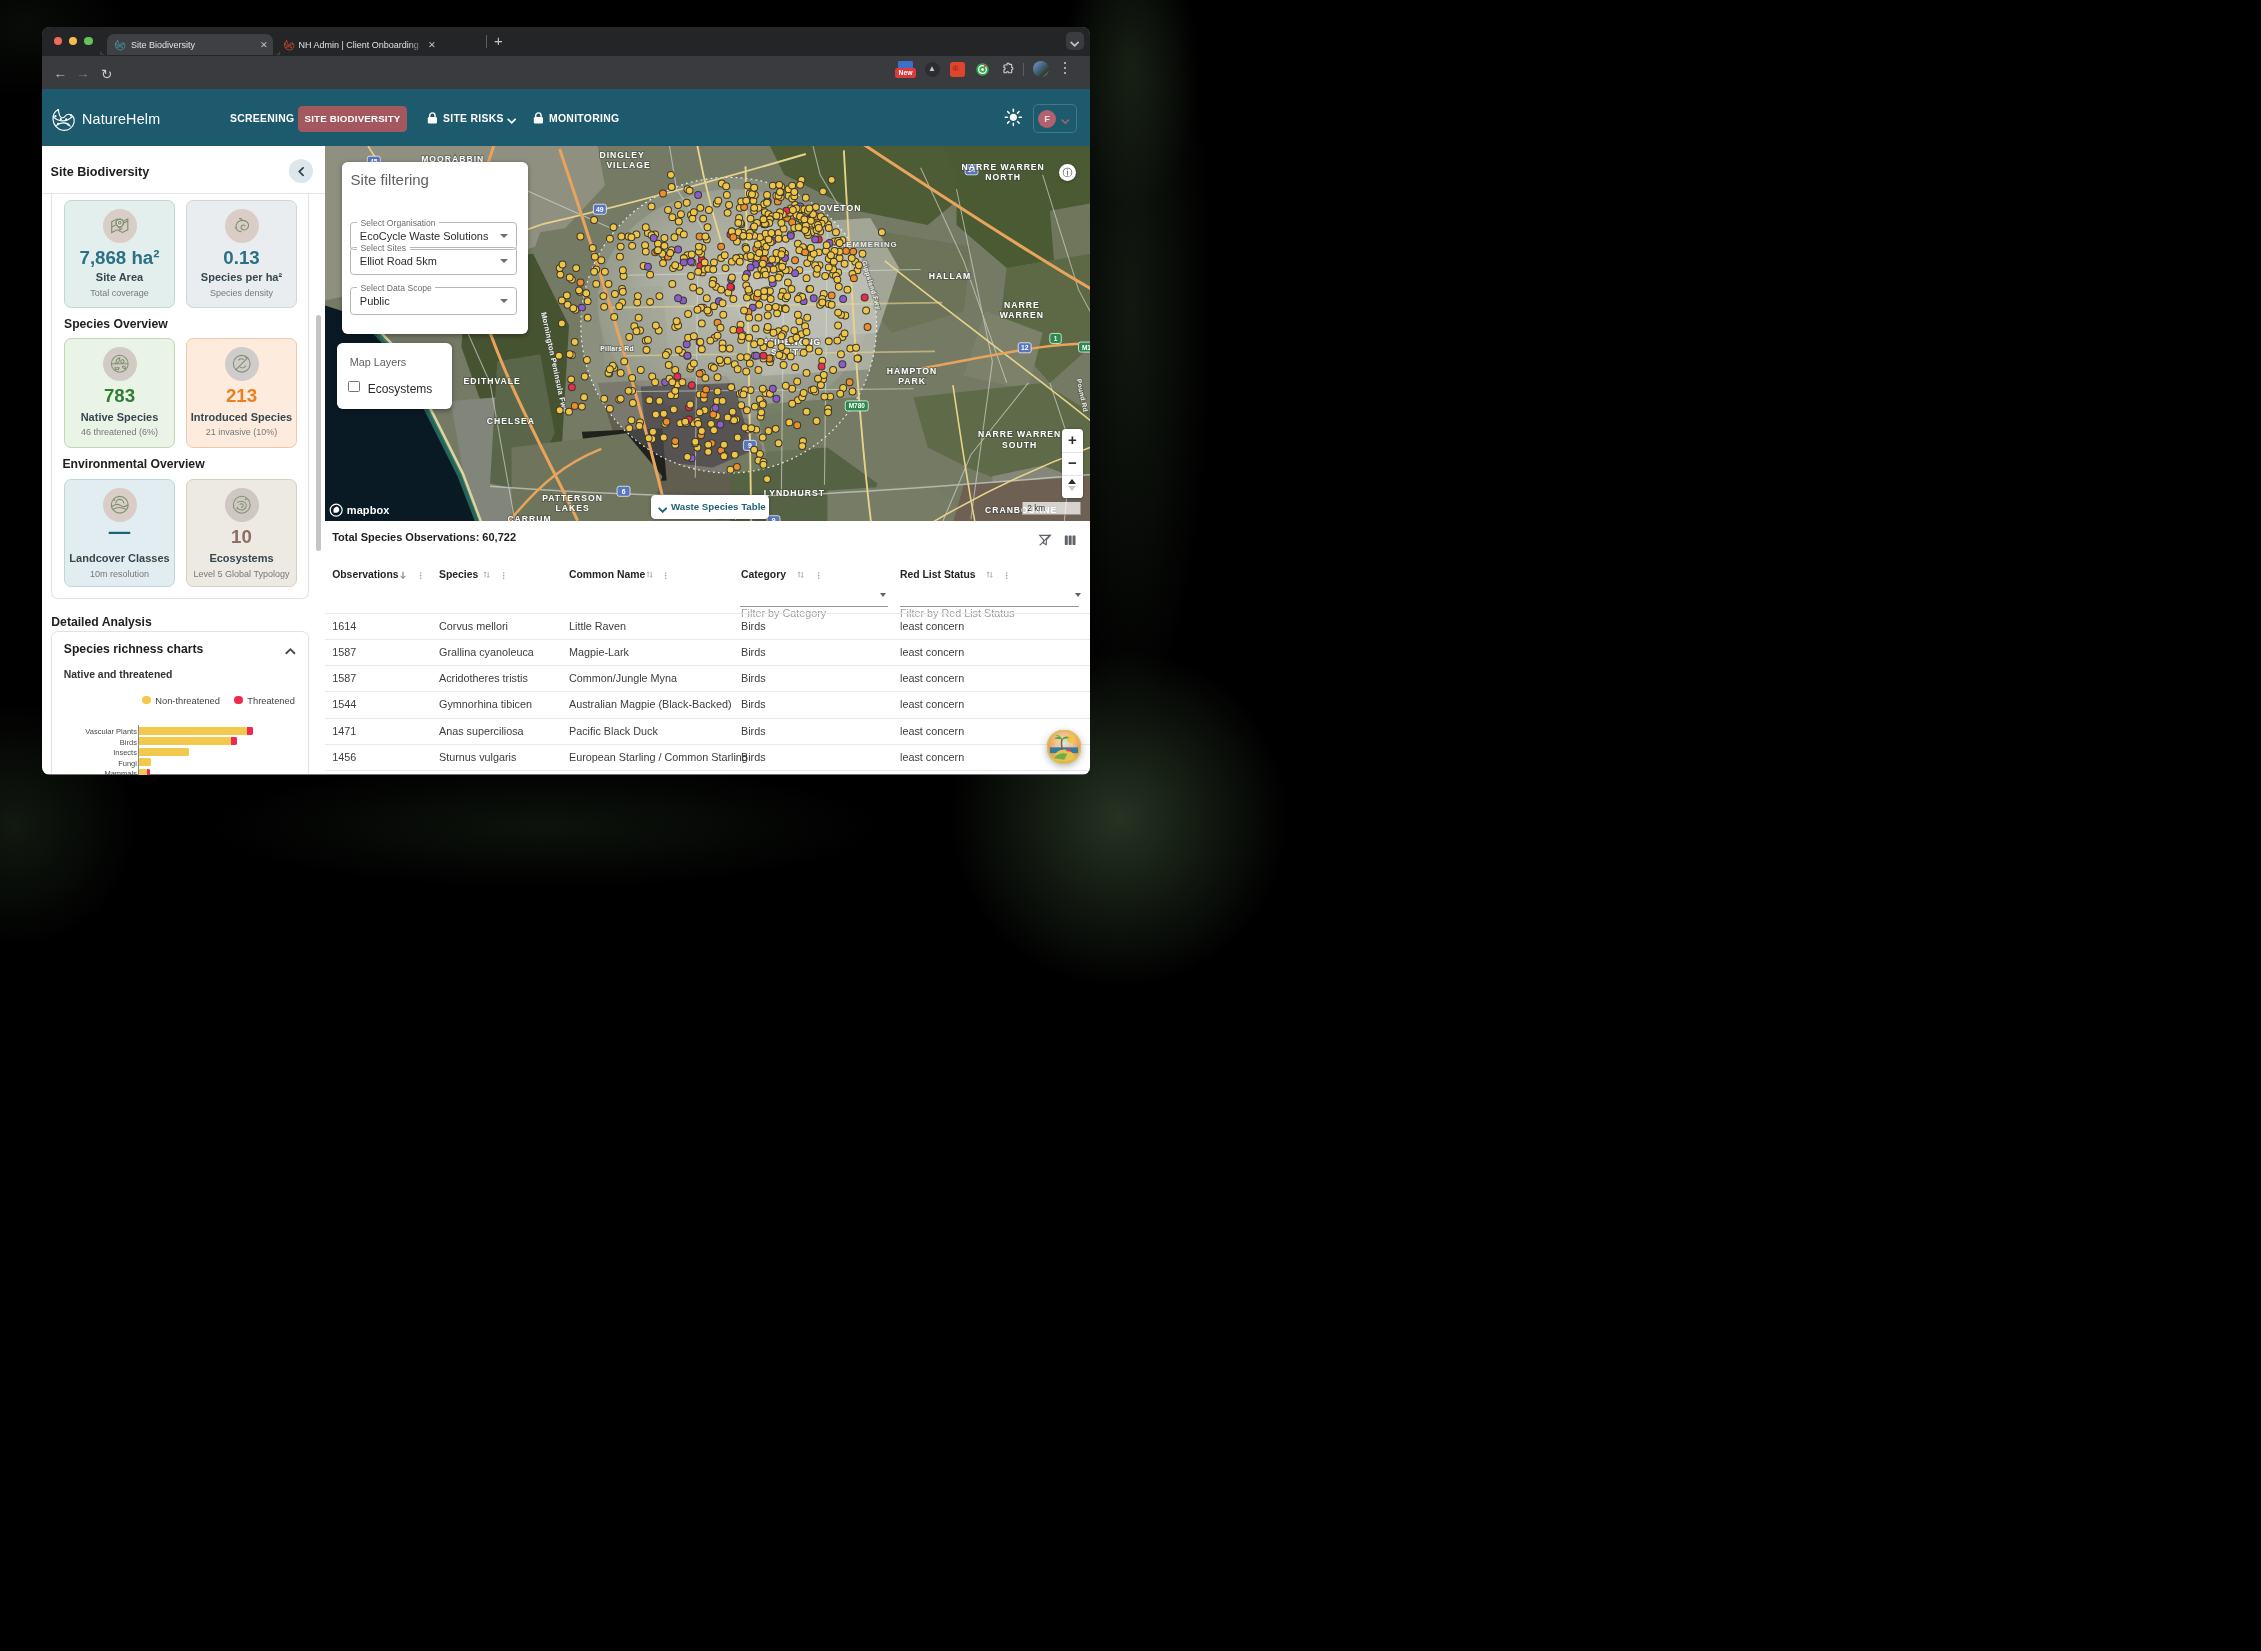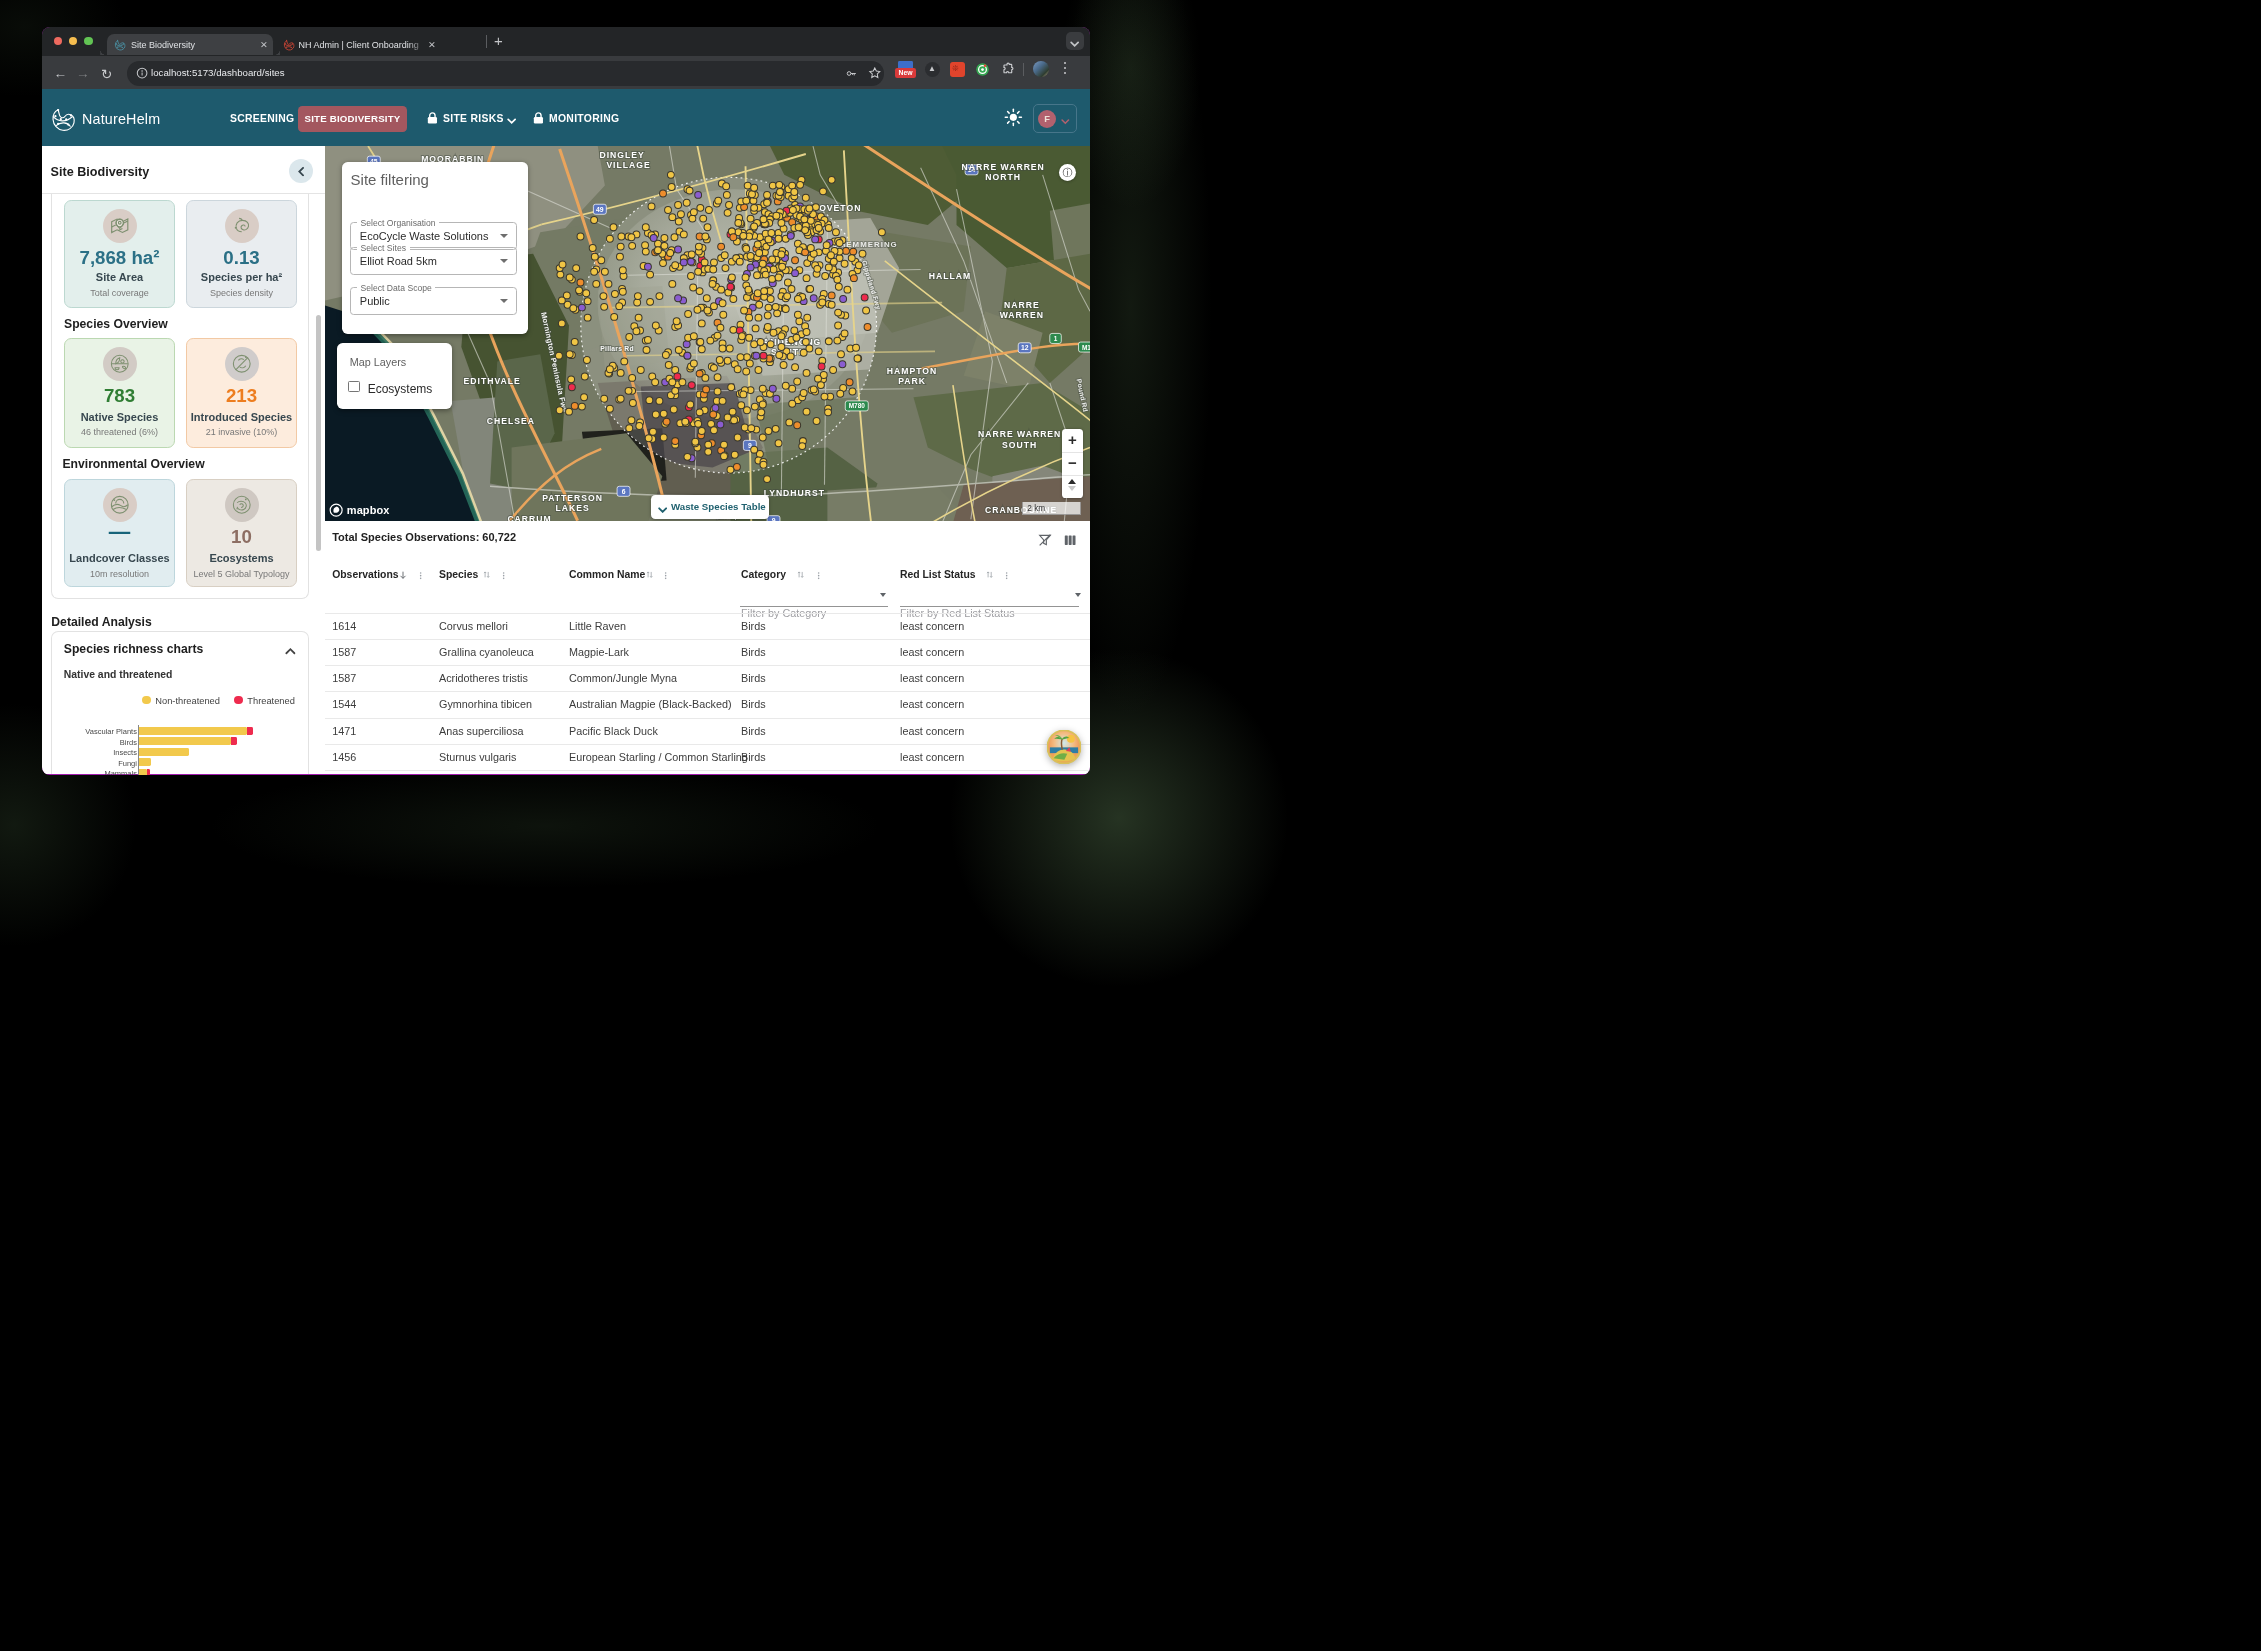--- a/index.html
+++ b/index.html
@@ -3,21 +3,21 @@
 * { margin:0; padding:0; box-sizing:border-box; }
 html,body { width:1131px; height:826px; background:#000; font-family:"Liberation Sans",sans-serif; overflow:hidden; }
 #bg { position:absolute; inset:0; background:
  radial-gradient(273px 273px at 1119px 818px, rgba(90,122,82,0.42), rgba(0,0,0,0) 62%),
  radial-gradient(108px 545px at 1131px 308px, rgba(84,115,76,0.22), rgba(0,0,0,0) 75%),
  radial-gradient(93px 187px at 1131px 68px, rgba(84,115,76,0.20), rgba(0,0,0,0) 75%),
  radial-gradient(466px 86px at 545px 826px, rgba(74,105,68,0.18), rgba(0,0,0,0) 72%),
  radial-gradient(179px 179px at 14.3px 825px, rgba(74,105,68,0.24), rgba(0,0,0,0) 68%),
  radial-gradient(143px 100px at 25px 27px, rgba(60,85,55,0.14), rgba(0,0,0,0) 70%),
  #000; }
-#win { position:absolute; left:42px; top:26.5px; width:1048px; height:748px; border-radius:8px; overflow:hidden; background:#a21caf;text-decoration:underline; }
+#win { position:absolute; left:42px; top:26.5px; width:1048px; height:748px; border-radius:8px; overflow:hidden; background:#737373;text-decoration:underline; }
 .abs { position:absolute; }
 #tabstrip { position:absolute; left:0; top:0; width:100%; height:29px; background:#232527; }
 .tl { position:absolute; top:10.4px; width:8.6px; height:8.6px; border-radius:50%; }
 #tab1 { position:absolute; left:65px; top:7.5px; width:166px; height:21px; background:#3e4043; border-radius:7.2px 7.2px 0 0; }
 #tab1:before, #tab1:after { content:""; position:absolute; bottom:0; width:7.2px; height:7.2px; background:radial-gradient(circle at 0 0, transparent 7.2px, #3e4043 7.5px); }
 #tab1:before { left:-7.2px; transform:scaleX(-1); }
 #tab1:after { right:-7.2px; }
 .tabtxt { color:#dfe1e4; font-size:9px; }
 #toolbar { position:absolute; left:0; top:29px; width:100%; height:34px; background:#393b3e; }
 #urlpill { position:absolute; left:85px; top:5.7px; width:757px; height:24.4px; border-radius:12.2px; background:#282a2d; }
@@ -98,35 +98,20 @@
     <div class="abs" style="left:1024px;top:5.4px;width:18px;height:18px;background:#3a3c3f;border-radius:5px;"></div>
     <div class="abs" style="left:1028px;top:11px;"><svg width="9.3" height="6.5" viewBox="0 0 12 8" style="transform:rotate(0deg);">
           <path d="M1.5,1.5 L6,6 L10.5,1.5" fill="none" stroke="#c3c5c8" stroke-width="2.2" stroke-linecap="round"></path>
         </svg></div>
   </div>
 
   <div id="toolbar">
     <div class="abs navic" style="left:11.5px;top:10px;">←</div>
     <div class="abs navic" style="left:34px;top:10px;color:#7e8083;">→</div>
     <div class="abs navic" style="left:59px;top:10px;">↻</div>
-    <div id="urlpill">
-      <svg class="abs" style="left:8.6px;top:5.7px;" width="12.2" height="12.2" viewBox="0 0 24 24" fill="none" stroke="#c8cacd" stroke-width="2">
-          <circle cx="12" cy="12" r="9.5"></circle>
-          <line x1="12" y1="11" x2="12" y2="16.5"></line>
-          <circle cx="12" cy="7.8" r="0.6" fill="#c8cacd"></circle>
-        </svg>
-      <div class="abs" style="left:24px;top:6.1px;color:#e8eaed;font-size:9.7px;">localhost:5173/dashboard/sites</div>
-      <svg class="abs" style="left:718px;top:5.7px;" width="13" height="13" viewBox="0 0 24 24" fill="none" stroke="#c8cacd" stroke-width="1.8">
-          <circle cx="7.5" cy="12" r="3.4"></circle>
-          <path d="M10.9,12 H20 M17,12 V15.5 M13.8,12 V14.5"></path>
-        </svg>
-      <svg class="abs" style="left:741px;top:5px;" width="13.6" height="13.6" viewBox="0 0 24 24" fill="none" stroke="#c8cacd" stroke-width="1.8">
-          <path d="M12 3.5 L14.7 9 L20.8 9.9 L16.4 14.1 L17.4 20.2 L12 17.3 L6.6 20.2 L7.6 14.1 L3.2 9.9 L9.3 9 Z"></path>
-        </svg>
-    </div>
     <div class="abs" style="left:856px;top:5.7px;width:15px;height:10.8px;background:#3d6ec9;border-radius:1.4px;"></div>
     <div class="abs" style="left:853px;top:12.2px;width:21px;height:10.8px;background:#d93a3a;border-radius:2.2px;color:#fff;font-size:6.8px;font-weight:bold;text-align:center;line-height:10.8px;">New</div>
     <div class="abs" style="left:883px;top:6.5px;width:15px;height:15px;background:#2b2d30;border-radius:50%;"></div>
     <div class="abs" style="left:886px;top:8.6px;color:#c8cacd;font-size:8px;">▲</div>
     <div class="abs" style="left:908px;top:6.5px;width:15px;height:15px;background:#e0442c;border-radius:2.9px;"></div>
     <div class="abs" style="left:910px;top:8px;color:#8a2517;font-size:8px;">❊</div>
     <svg class="abs" style="left:933px;top:6.5px;" width="15" height="15" viewBox="0 0 24 24">
         <circle cx="12" cy="12" r="10" fill="#35a852"></circle>
         <circle cx="12" cy="12" r="6.2" fill="none" stroke="#fff" stroke-width="2"></circle>
         <circle cx="12" cy="12" r="2.2" fill="#fff"></circle>

